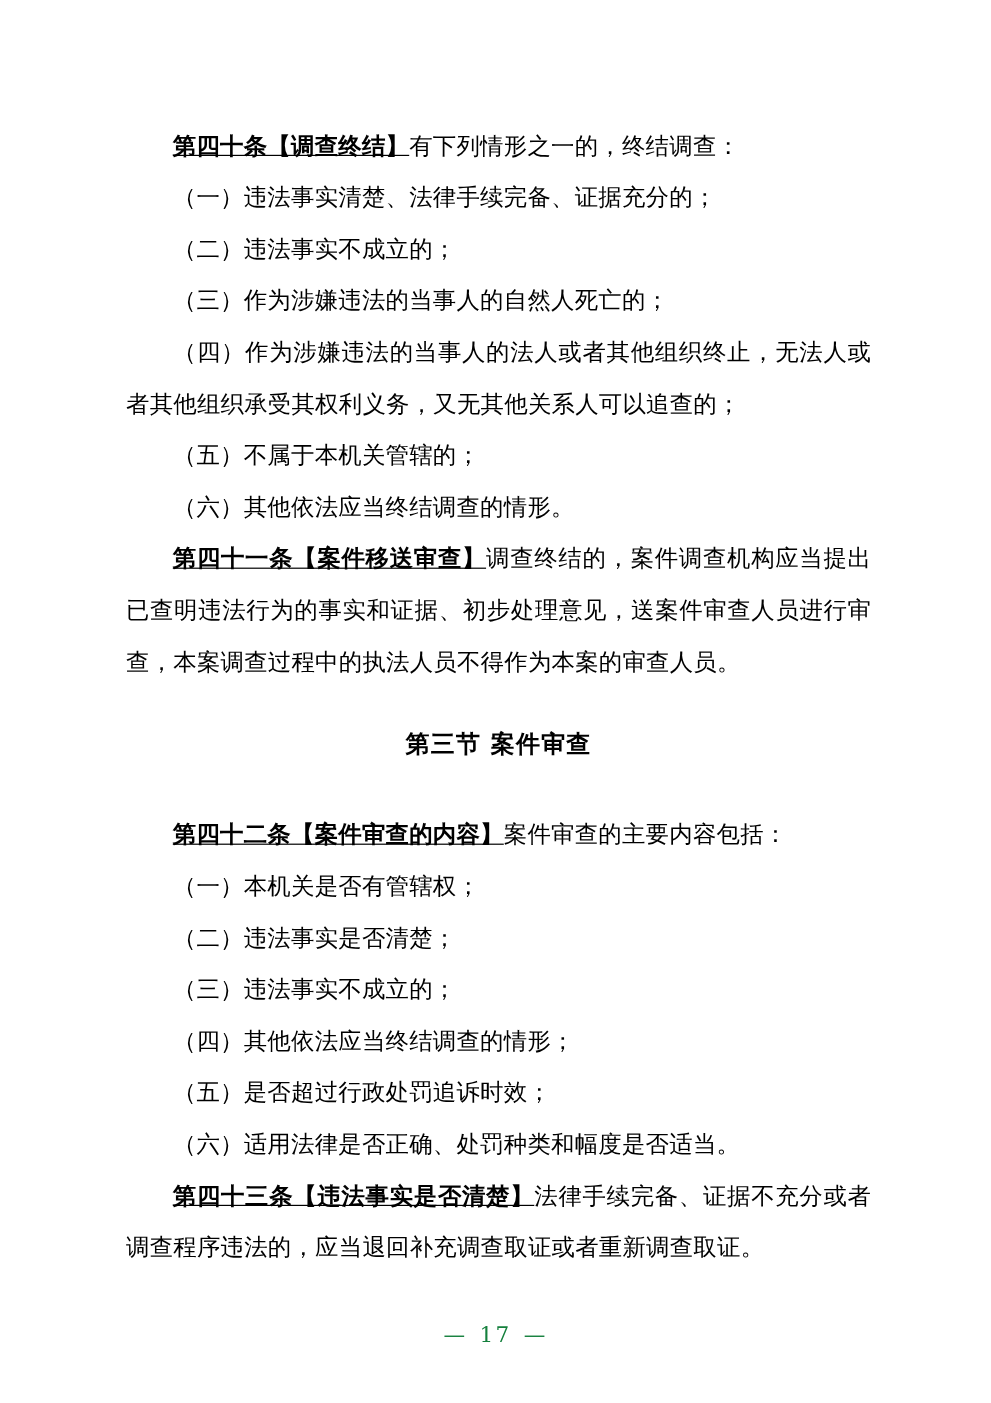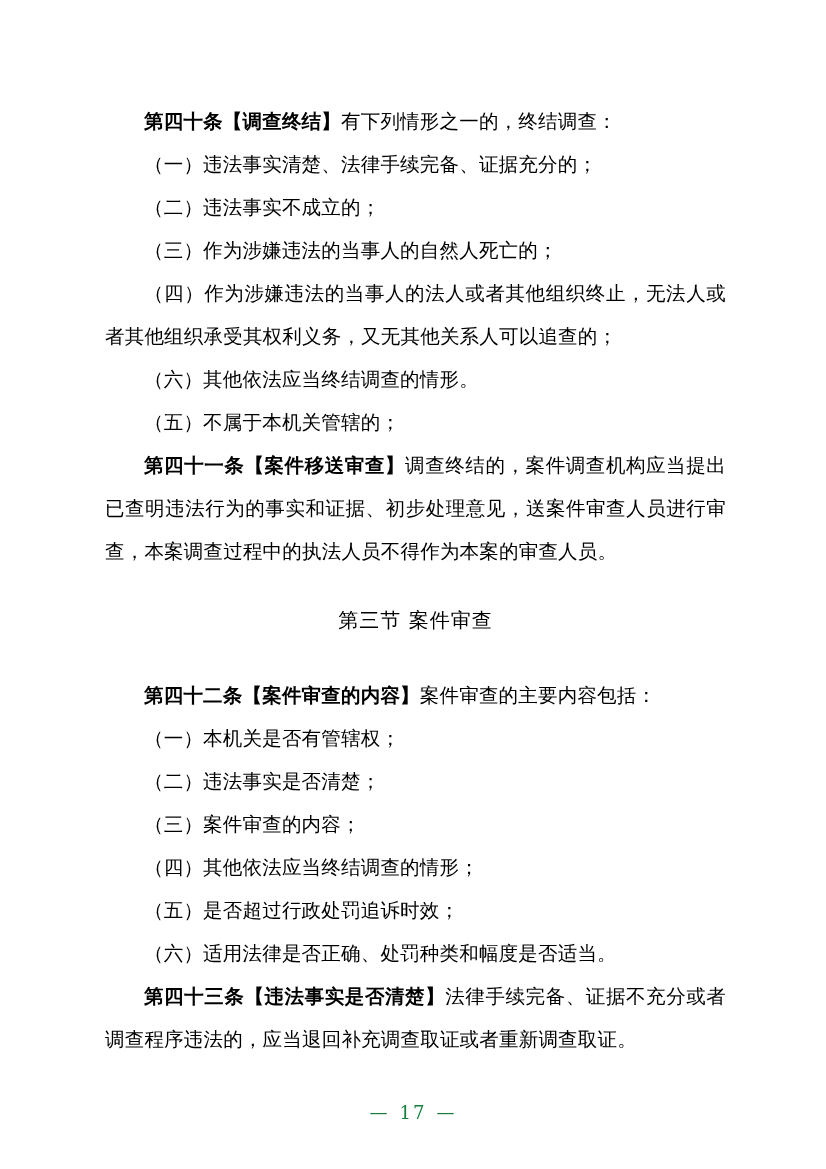--- a/index.html
+++ b/index.html
@@ -29,25 +29,26 @@
     text-align: justify;
     text-justify: inter-ideograph;
   }
   .para {
     margin: 0;
     text-indent: 2em;
     white-space: normal;
   }
   .lead {
     font-weight: bold;
+    text-decoration: underline;
   }
   .section-heading {
     margin: 0;
     text-align: center;
-    font-weight: normal;
+    font-weight: bold;
     font-size: 20px;
     line-height: 43px;
     letter-spacing: 1px;
   }
   .spacer-before-heading { height: 26px; }
   .spacer-after-heading { height: 32px; }
   .footer {
     position: absolute;
     left: 0;
     right: 0;
@@ -71,39 +72,39 @@
     <p class="para"><span class="lead">第四十条【调查终结】</span><span>有下列情形之一的，终结调查：</span></p>
 
     <p class="para"><span>（一）违法事实清楚、法律手续完备、证据充分的；</span></p>
 
     <p class="para"><span>（二）违法事实不成立的；</span></p>
 
     <p class="para"><span>（三）作为涉嫌违法的当事人的自然人死亡的；</span></p>
 
     <p class="para"><span>（四）作为涉嫌违法的当事人的法人或者其他组织终止，无法人或者其他组织承受其权利义务，又无其他关系人可以追查的；</span></p>
 
+    <p class="para"><span>（五）不属于本机关管辖的；</span></p>
+
     <p class="para"><span>（六）其他依法应当终结调查的情形。</span></p>
-
-    <p class="para"><span>（五）不属于本机关管辖的；</span></p>
 
     <p class="para"><span class="lead">第四十一条【案件移送审查】</span><span>调查终结的，案件调查机构应当提出已查明违法行为的事实和证据、初步处理意见，送案件审查人员进行审查，本案调查过程中的执法人员不得作为本案的审查人员。</span></p>
 
     <div class="spacer-before-heading"></div>
 
     <p class="section-heading">第三节    案件审查</p>
 
     <div class="spacer-after-heading"></div>
 
     <p class="para"><span class="lead">第四十二条【案件审查的内容】</span><span>案件审查的主要内容包括：</span></p>
 
     <p class="para"><span>（一）本机关是否有管辖权；</span></p>
 
     <p class="para"><span>（二）违法事实是否清楚；</span></p>
 
-    <p class="para"><span>（三）案件审查的内容；</span></p>
+    <p class="para"><span>（三）违法事实不成立的；</span></p>
 
     <p class="para"><span>（四）其他依法应当终结调查的情形；</span></p>
 
     <p class="para"><span>（五）是否超过行政处罚追诉时效；</span></p>
 
     <p class="para"><span>（六）适用法律是否正确、处罚种类和幅度是否适当。</span></p>
 
     <p class="para"><span class="lead">第四十三条【违法事实是否清楚】</span><span>法律手续完备、证据不充分或者调查程序违法的，应当退回补充调查取证或者重新调查取证。</span></p>
 
   </div>

